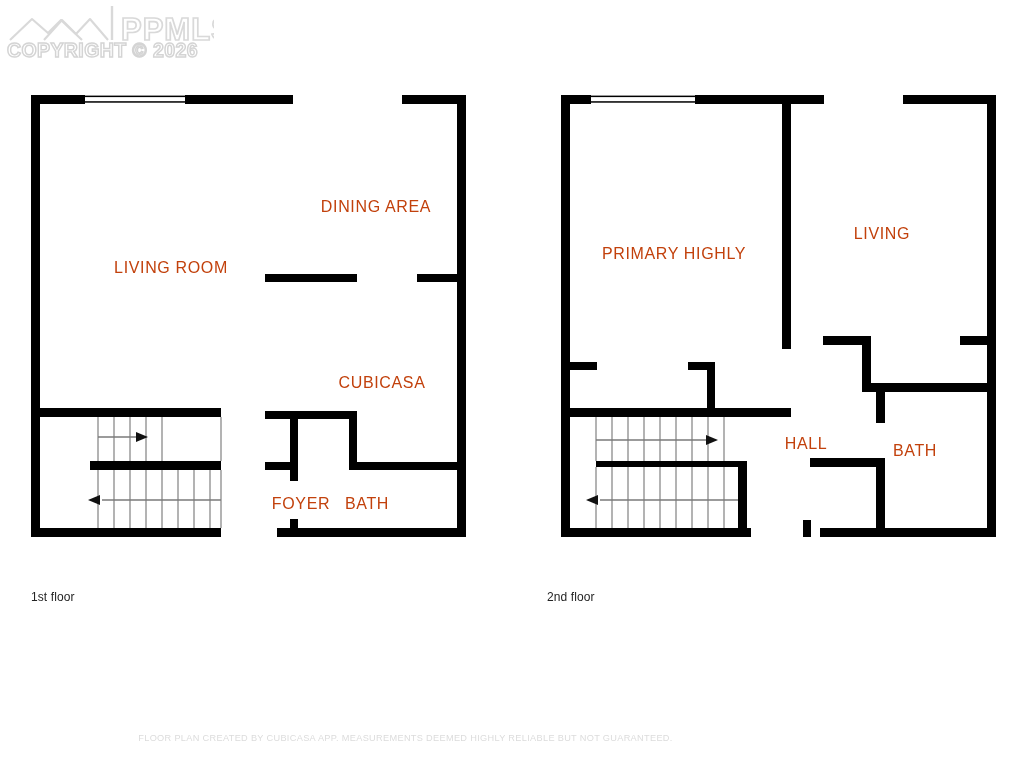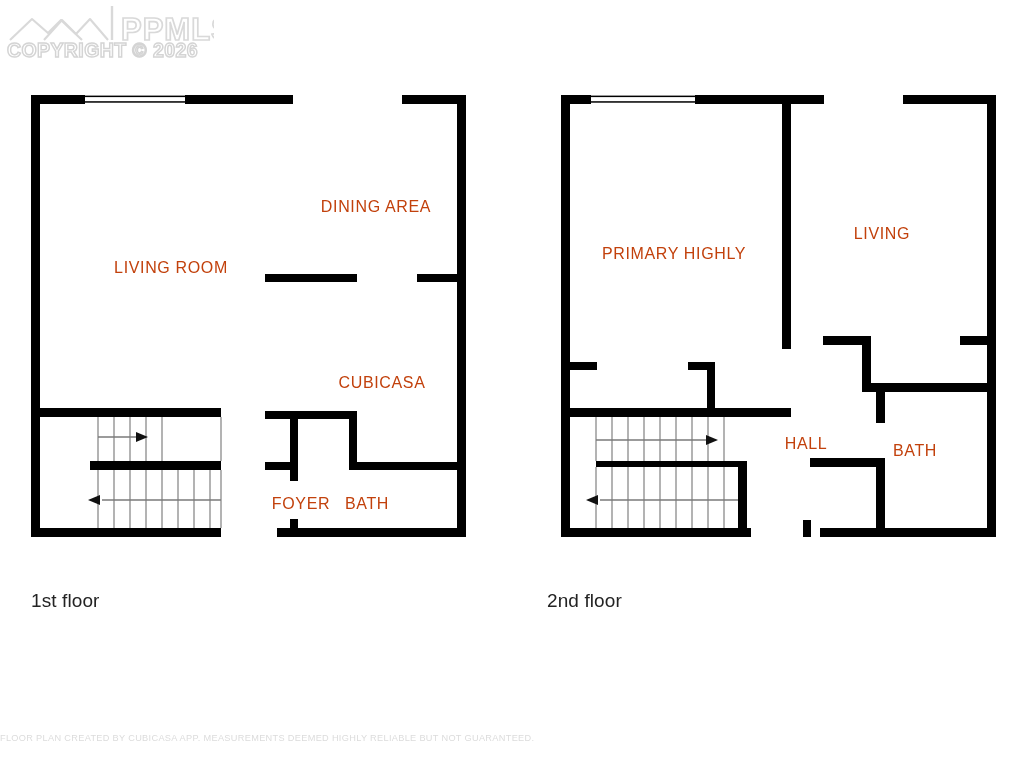--- a/index.html
+++ b/index.html
@@ -36,21 +36,21 @@
   #floor1-stage { left: 0px;  top: 0px; width: 520px; height: 640px; }
   #floor2-stage { left: 520px; top: 0px; width: 504px; height: 640px; }
 
   .plan {
     position: absolute;
     left: 0; top: 0;
   }
 
   .floor-caption {
     position: absolute;
-    font-size: 19px;
+    font-size: 12px;
     color: #232323;
     letter-spacing: .1px;
     white-space: nowrap;
   }
   #floor1-caption { left: 31px; top: 590px; }
   #floor2-caption { left: 547px; top: 590px; }
 
   
   .room-label {
     position: absolute;
@@ -61,20 +61,21 @@
     transform: translate(-50%, -50%);
     font-weight: 400;
   }
 
   
   #footer-note {
     position: absolute;
     left: 0;
     top: 733px;
     width: 811px;
+    text-align: center;
     font-size: 9.2px;
     letter-spacing: .32px;
     color: #dcdcdc;
     white-space: nowrap;
   }
 </style>
 </head>
 <body>
 
 <svg id="watermark" viewBox="0 0 210 58">

